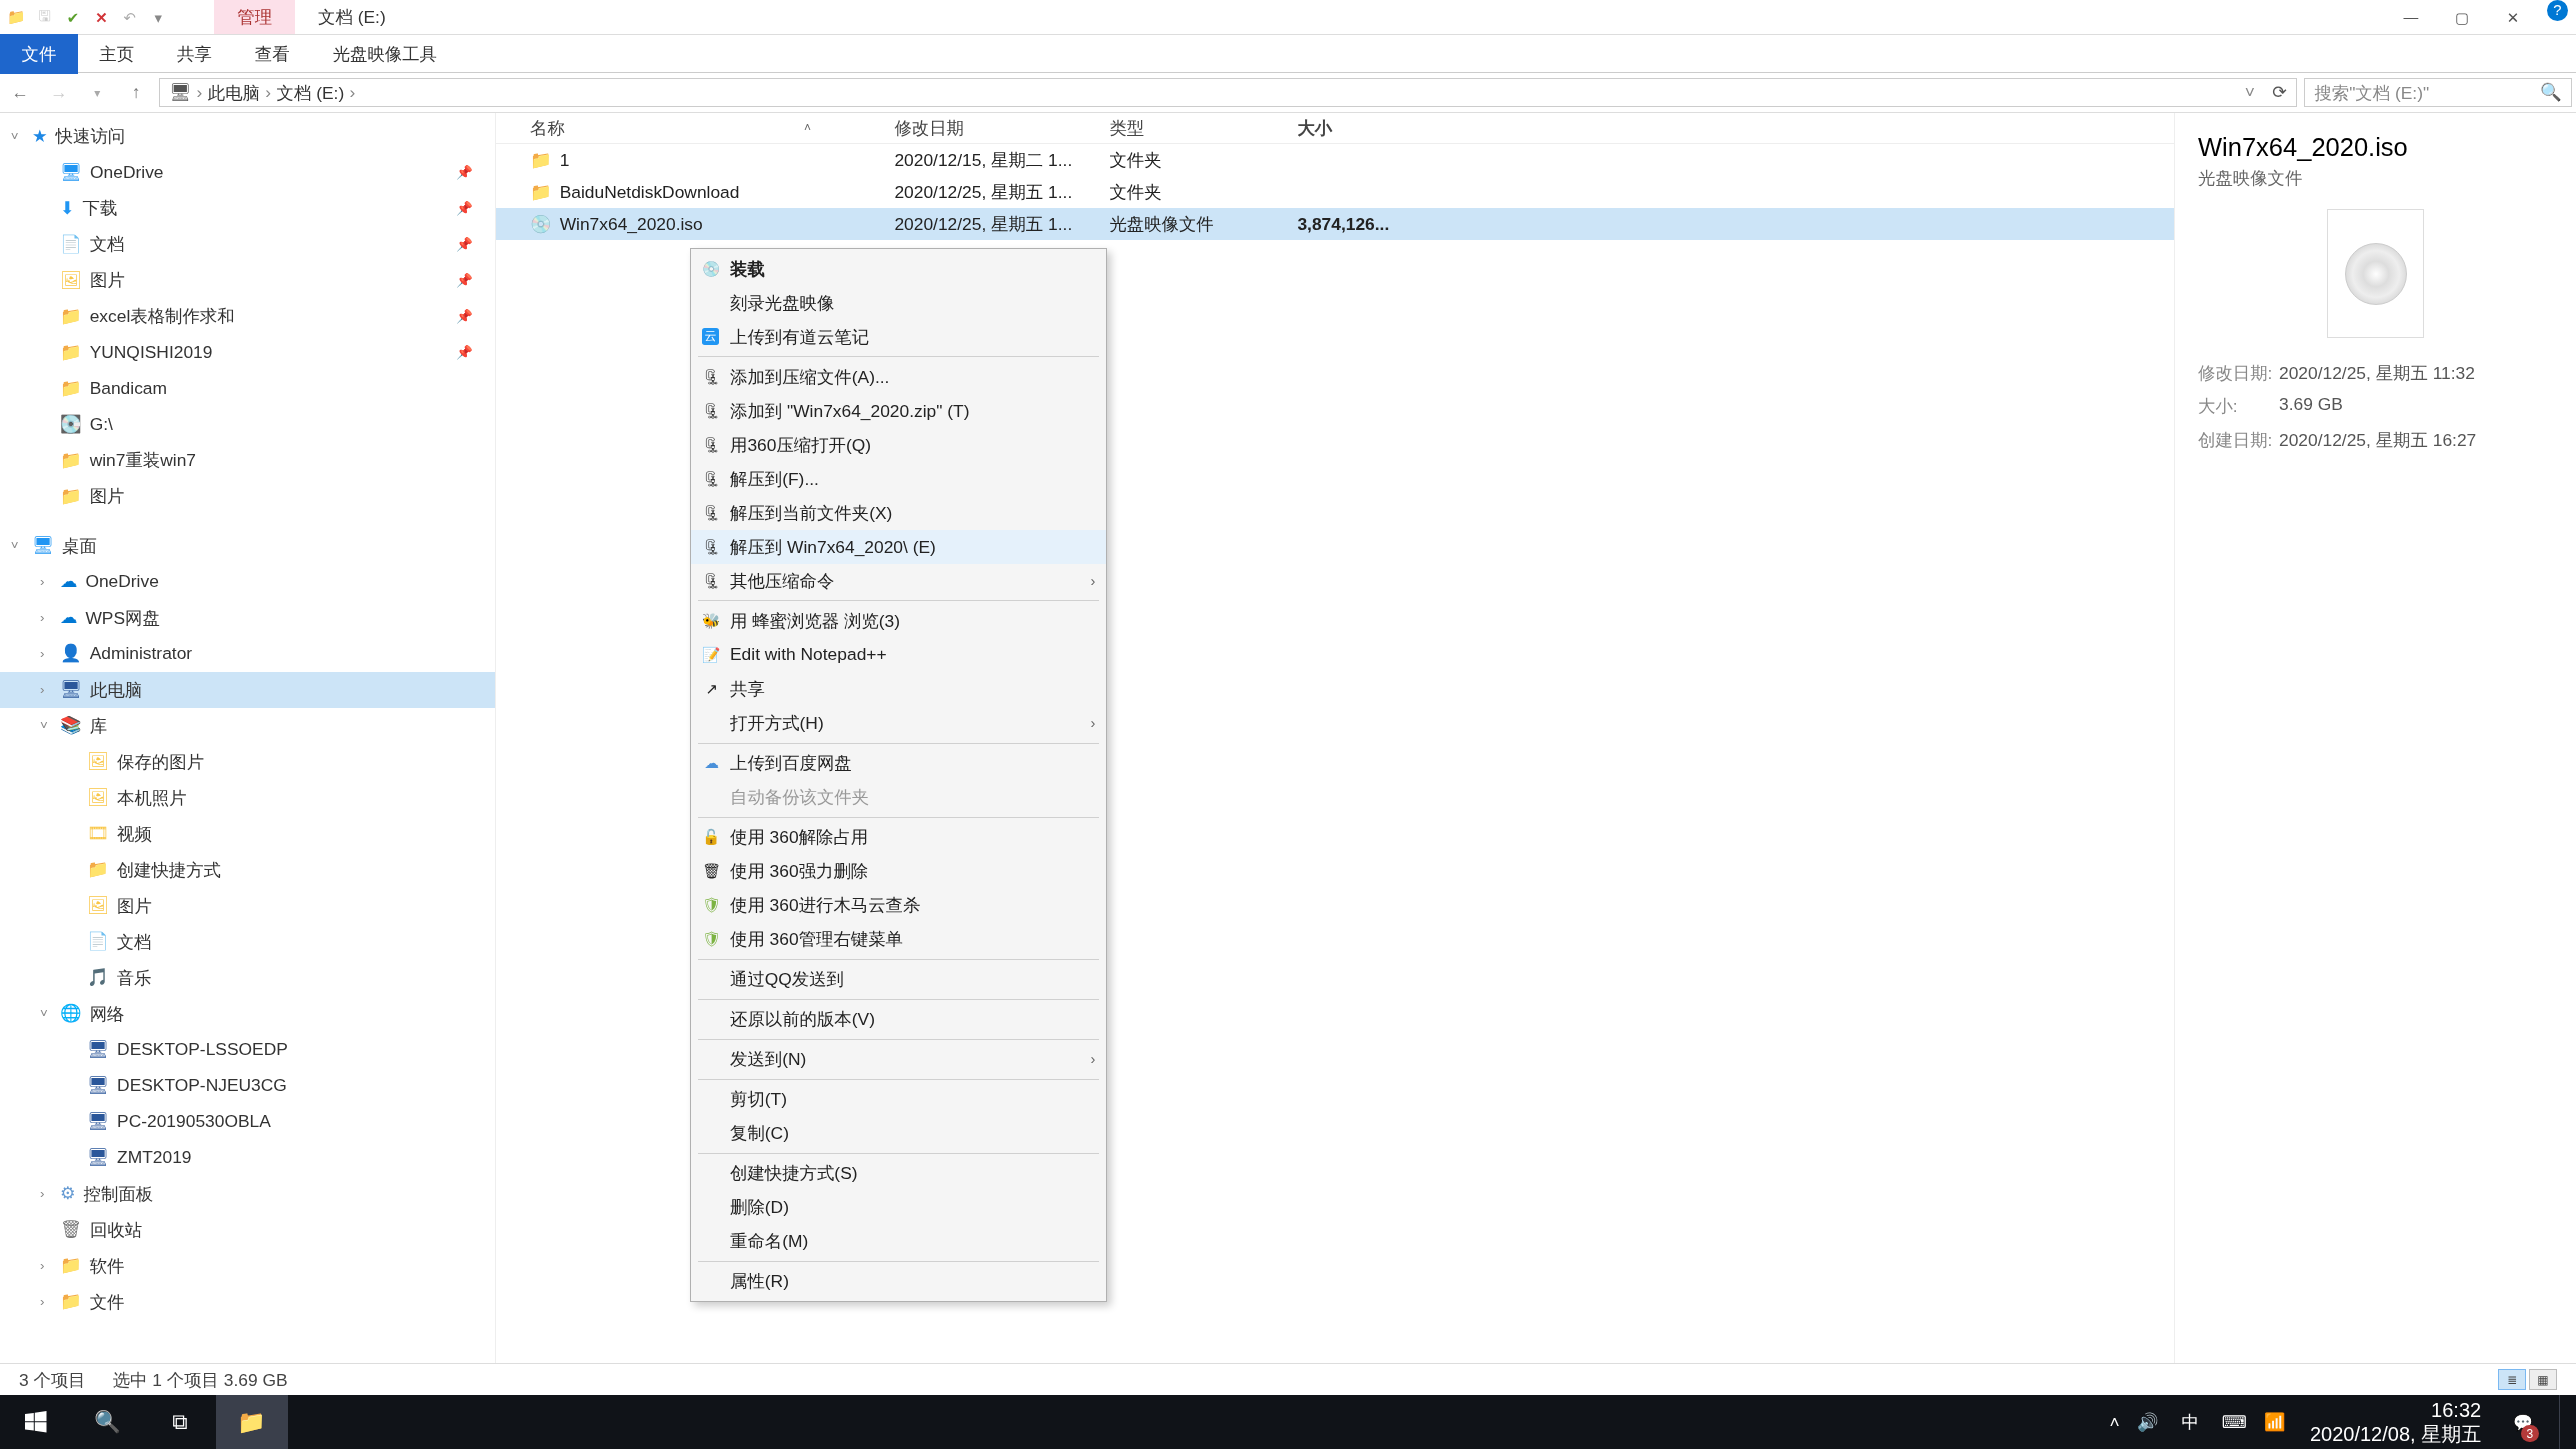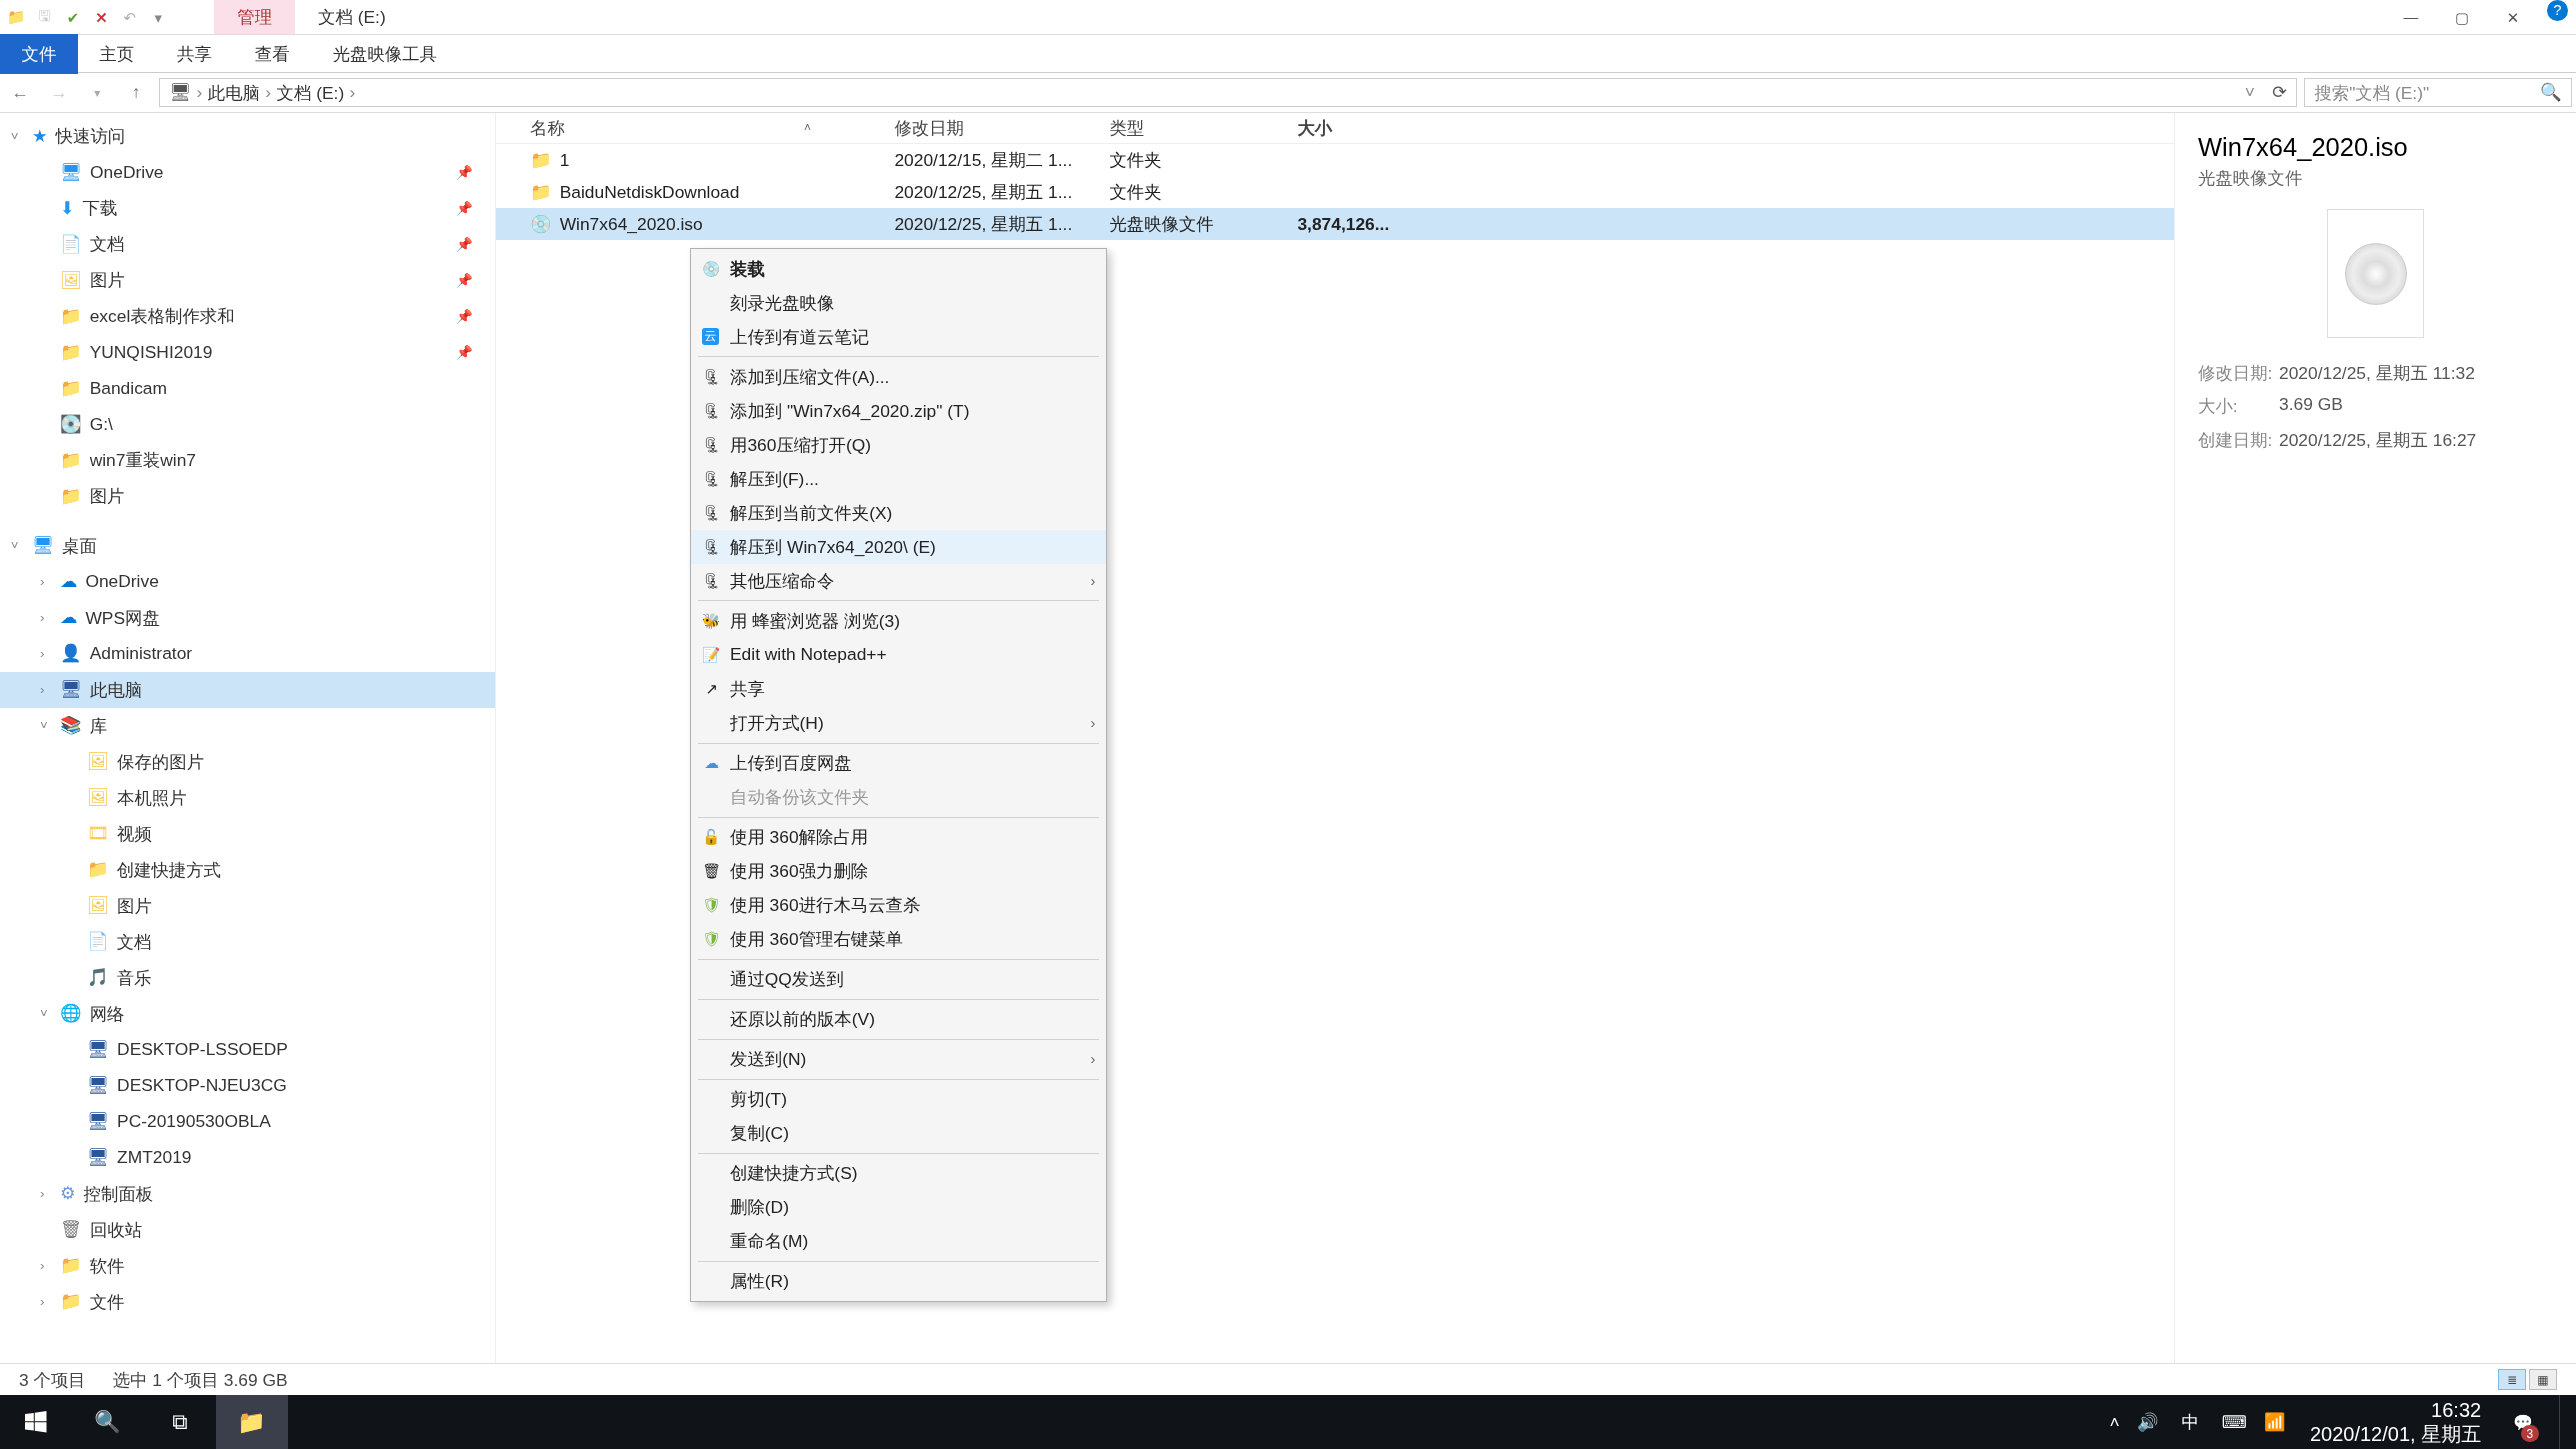--- a/index.html
+++ b/index.html
@@ -509,21 +509,21 @@
     </div>
   </div>
   <div class="tb-right">
     <span class="tb-icon">˄</span>
     <span class="tb-icon">🔊</span>
     <span class="tb-icon tb-lang">中</span>
     <span class="tb-icon">⌨</span>
     <span class="tb-icon">📶</span>
     <div class="tb-clock">
       <div>16:32</div>
-      <div>2020/12/01, 星期五</div>
+      <div>2020/12/08, 星期五</div>
     </div>
     <div class="tb-msg">
       <span>💬</span>
       <span class="tb-badge">3</span>
     </div>
     <div class="tb-edge"></div>
   </div>
 </div>
 
 

